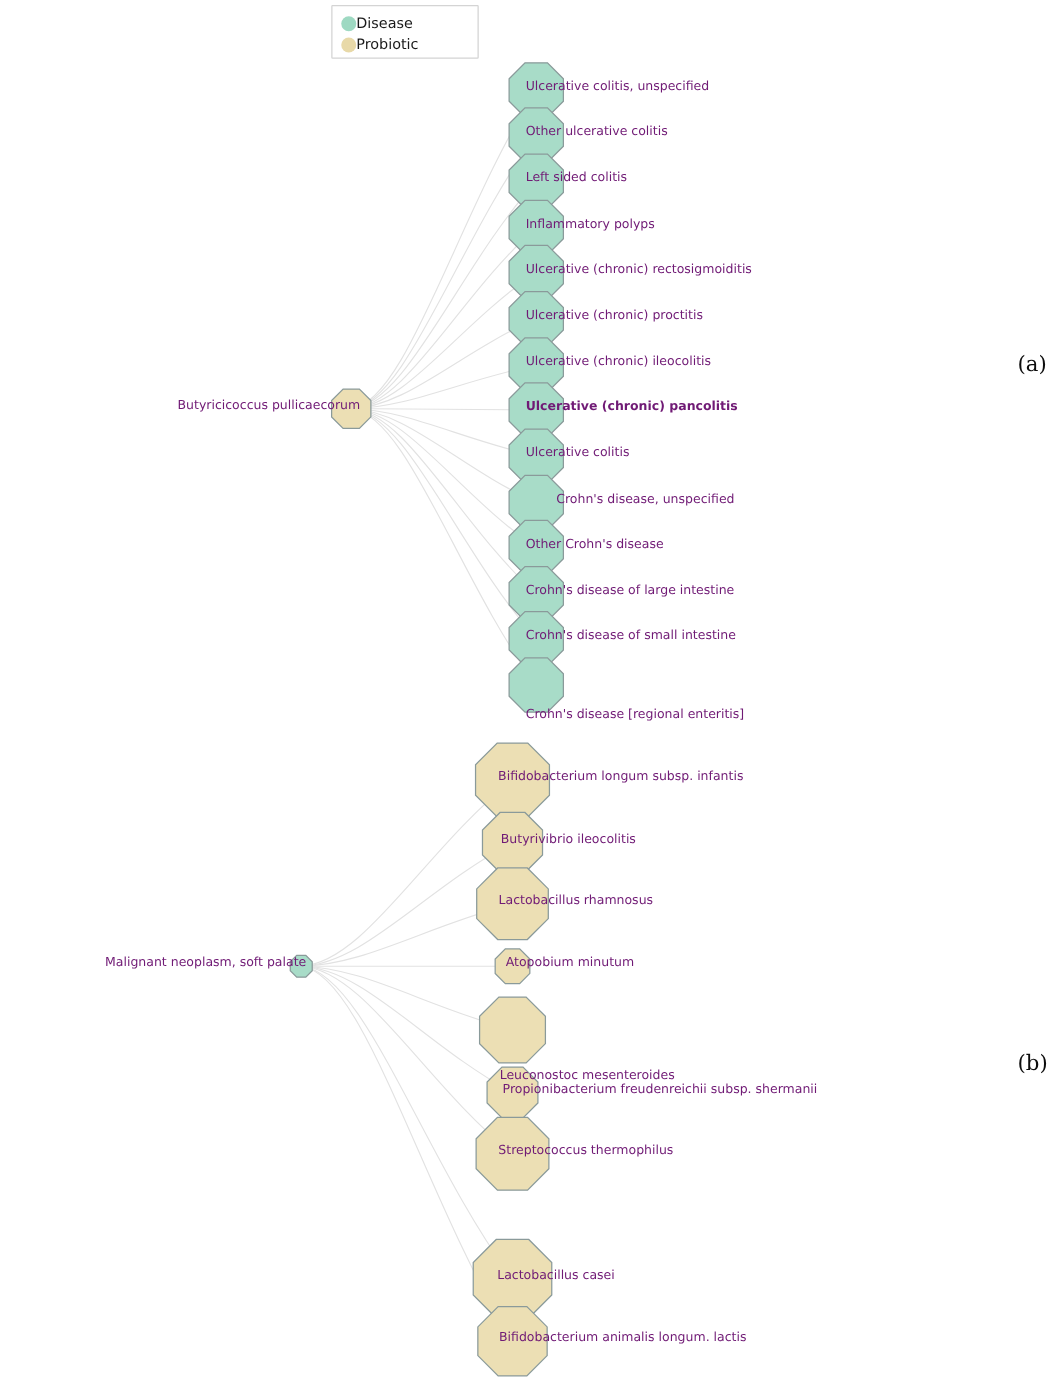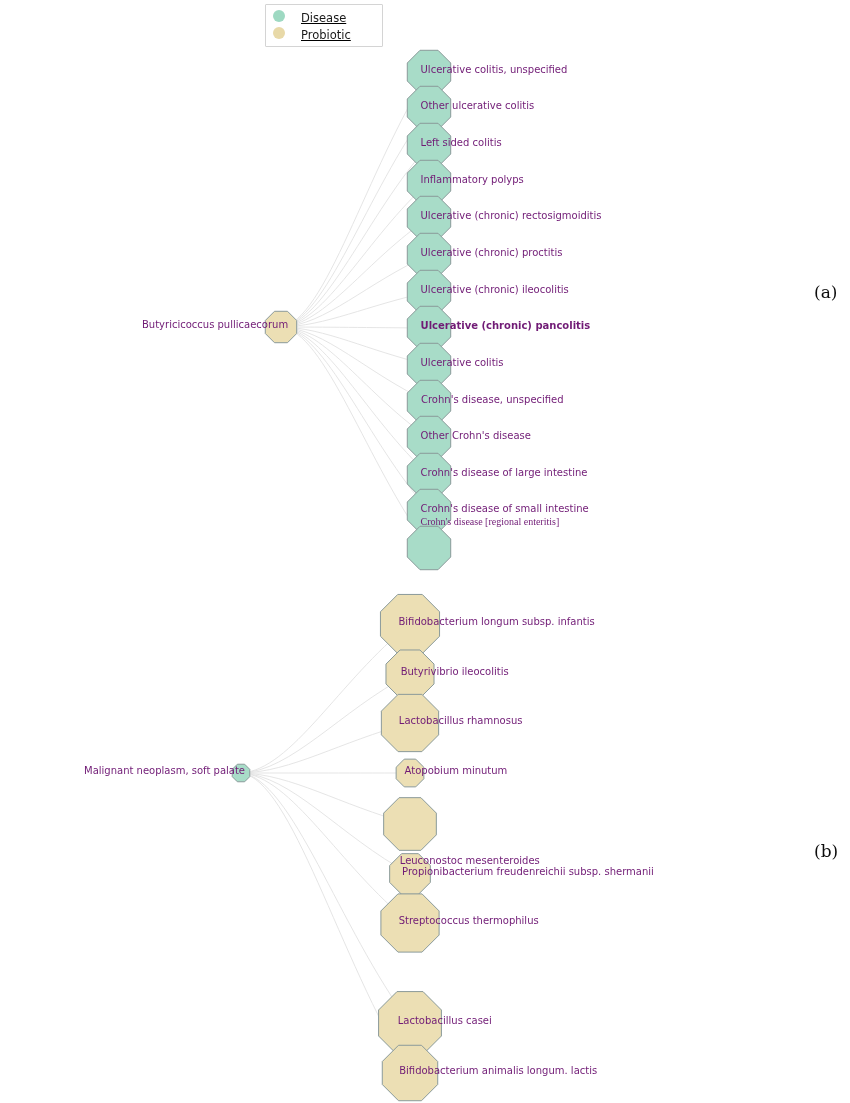--- a/index.html
+++ b/index.html
@@ -37,24 +37,23 @@
     height: 43px;
     background: #ffffff;
     border: 1px solid #d4d4d4;
     border-radius: 1px;
     box-sizing: border-box;
     padding: 5px 7px 4px 7px;
     z-index: 40;
   }
   .legend-row {
     display: flex;
-    align-items: flex-start;
+    align-items: center;
     height: 17px;
-    gap: 16px;
-    text-decoration: underline;
+    gap: 0;
   }
   .legend-dot {
     width: 12px;
     height: 12px;
     border-radius: 50%;
     flex: 0 0 auto;
   }
   .legend-label {
     font-size: 11.5px;
     color: #1a1a1a;
@@ -156,25 +155,25 @@
   <div id="labels-layer">
       <div class="node-label right" style="top: 65px; left: 420.54px;">Ulcerative colitis, unspecified</div>
       <div class="node-label right" style="top: 101px; left: 420.54px;">Other ulcerative colitis</div>
       <div class="node-label right" style="top: 138px; left: 420.54px;">Left sided colitis</div>
       <div class="node-label right" style="top: 175px; left: 420.54px;">Inflammatory polyps</div>
       <div class="node-label right" style="top: 211px; left: 420.54px;">Ulcerative (chronic) rectosigmoiditis</div>
       <div class="node-label right" style="top: 248px; left: 420.54px;">Ulcerative (chronic) proctitis</div>
       <div class="node-label right" style="top: 285px; left: 420.54px;">Ulcerative (chronic) ileocolitis</div>
       <div class="node-label right" style="top: 321px; left: 420.54px; font-weight: bold;">Ulcerative (chronic) pancolitis</div>
       <div class="node-label right" style="top: 358px; left: 420.54px;">Ulcerative colitis</div>
-      <div class="node-label right" style="top: 395px; left: 421px;">Crohn's disease, unspecified</div>
+      <div class="node-label right" style="top: 395px; left: 445px;">Crohn's disease, unspecified</div>
       <div class="node-label right" style="top: 431px; left: 420.54px;">Other Crohn's disease</div>
       <div class="node-label right" style="top: 468px; left: 420.54px;">Crohn's disease of large intestine</div>
       <div class="node-label right" style="top: 504px; left: 420.54px;">Crohn's disease of small intestine</div>
-      <div class="node-label right" style="top: 517px; left: 420.54px; font-family: Liberation Serif, serif;">Crohn's disease [regional enteritis]</div>
+      <div class="node-label right" style="top: 567px; left: 420.54px;">Crohn's disease [regional enteritis]</div>
       <div class="node-label left" style="top: 320px; right: 561.86px;">Butyricicoccus pullicaecorum</div>
       <div class="node-label right" style="top: 617px; left: 398.48px;">Bifidobacterium longum subsp. infantis</div>
       <div class="node-label right" style="top: 667px; left: 400.64px;">Butyrivibrio ileocolitis</div>
       <div class="node-label right" style="top: 716px; left: 398.84px;">Lactobacillus rhamnosus</div>
       <div class="node-label right" style="top: 766px; left: 404.6px;">Atopobium minutum</div>
       <div class="node-label right" style="top: 856px; left: 399.74px;">Leuconostoc mesenteroides</div>
       <div class="node-label right" style="top: 867px; left: 402.08px;">Propionibacterium freudenreichii subsp. shermanii</div>
       <div class="node-label right" style="top: 916px; left: 398.66px;">Streptococcus thermophilus</div>
       <div class="node-label right" style="top: 1016px; left: 397.76px;">Lactobacillus casei</div>
       <div class="node-label right" style="top: 1066px; left: 399.2px;">Bifidobacterium animalis longum. lactis</div>

